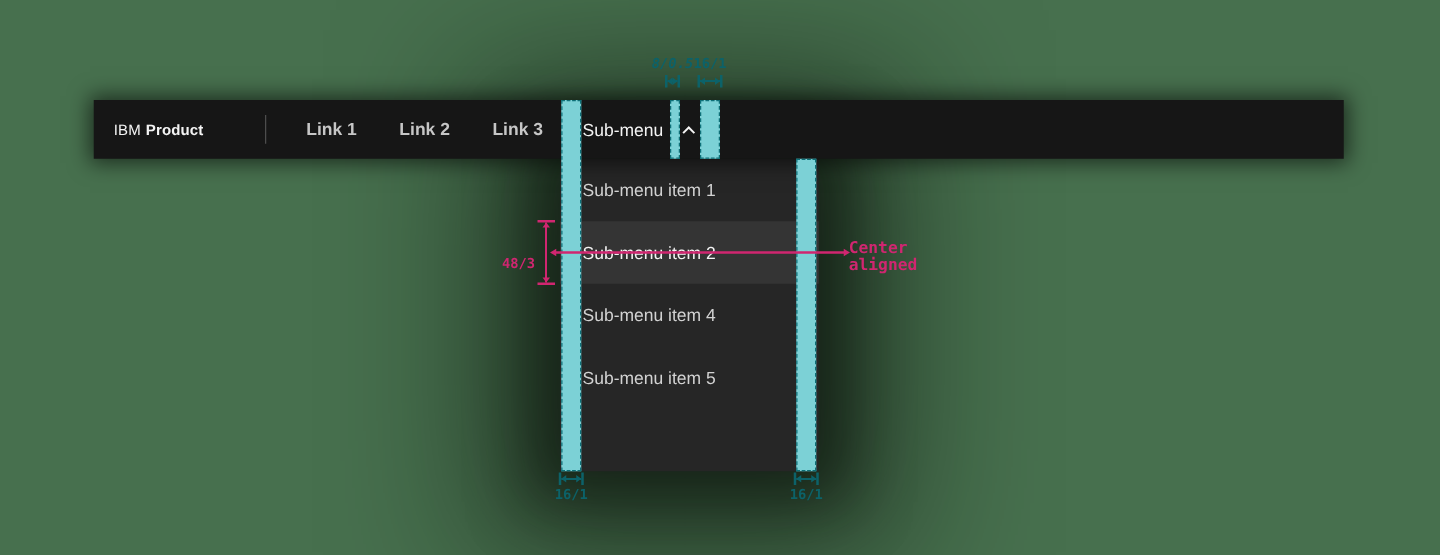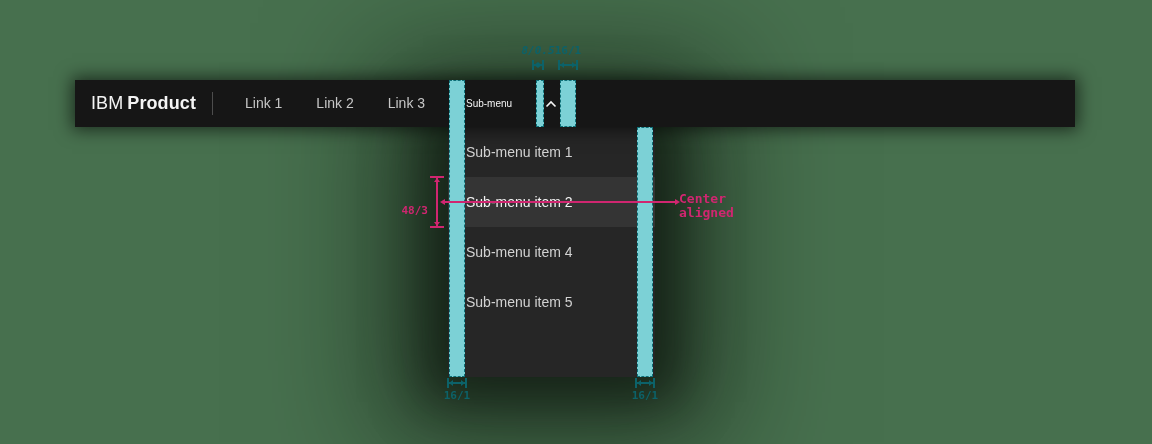--- a/index.html
+++ b/index.html
@@ -17,30 +17,30 @@
     background:var(--dropdown_bg);z-index:1;
     box-shadow:0 0 45px 25px rgba(10,14,9,0.55), 0 0 110px 65px rgba(10,14,9,0.55);}
   .menu-item{height:50px;display:flex;align-items:center;padding-left:18px;
     font-size:14px;color:var(--item_text);cursor:pointer;}
   .menu-item.active{background:var(--item_active_bg);color:var(--header_text);}
 
   
   .header{position:absolute;left:75px;top:80px;width:1000px;height:47px;
     background:var(--header_bg);display:flex;align-items:center;z-index:2;
     box-shadow:0 0 16px 3px rgba(0,0,0,0.6);}
-  .brand{padding-left:16px;font-size:18px;color:var(--header_text);letter-spacing:0.1px;white-space:nowrap;}
+  .brand{padding-left:16px;font-size:12px;color:var(--header_text);letter-spacing:0.1px;white-space:nowrap;}
   .brand .prefix{font-weight:400;}
   .brand .name{font-weight:700;margin-left:4px;}
   .divider{position:absolute;left:137px;top:12px;width:1px;height:23px;background:var(--divider);}
-  .nav{position:absolute;left:153px;top:0;height:47px;display:flex;align-items:flex-end;}
+  .nav{position:absolute;left:153px;top:0;height:47px;display:flex;align-items:flex-end;font-weight:bold;}
   .nav a{display:block;padding:0 17px;font-size:14px;color:var(--link_text);text-decoration:none;line-height:47px;}
   .submenu-trigger{position:absolute;left:374px;top:0;width:127px;height:47px;
     display:flex;align-items:center;justify-content:space-between;
     padding-left:17px;padding-right:19px;cursor:pointer;}
-  .submenu-trigger .label{font-size:10px;color:var(--header_text);white-space:nowrap;}
+  .submenu-trigger .label{font-size:14px;color:var(--header_text);white-space:nowrap;}
 
   
   .stripe{position:absolute;background:var(--stripe_fill);border:1px dashed var(--stripe_border);z-index:3;}
   .stripe.s1{left:449px;top:80px;width:16px;height:297px;}
   .stripe.s2{left:536px;top:80px;width:8px;height:47px;}
   .stripe.s3{left:560px;top:80px;width:16px;height:47px;}
   .stripe.s4{left:637px;top:127px;width:16px;height:250px;}
 
   
   .m-label{position:absolute;font:bold 11px "DejaVu Sans Mono",monospace;

